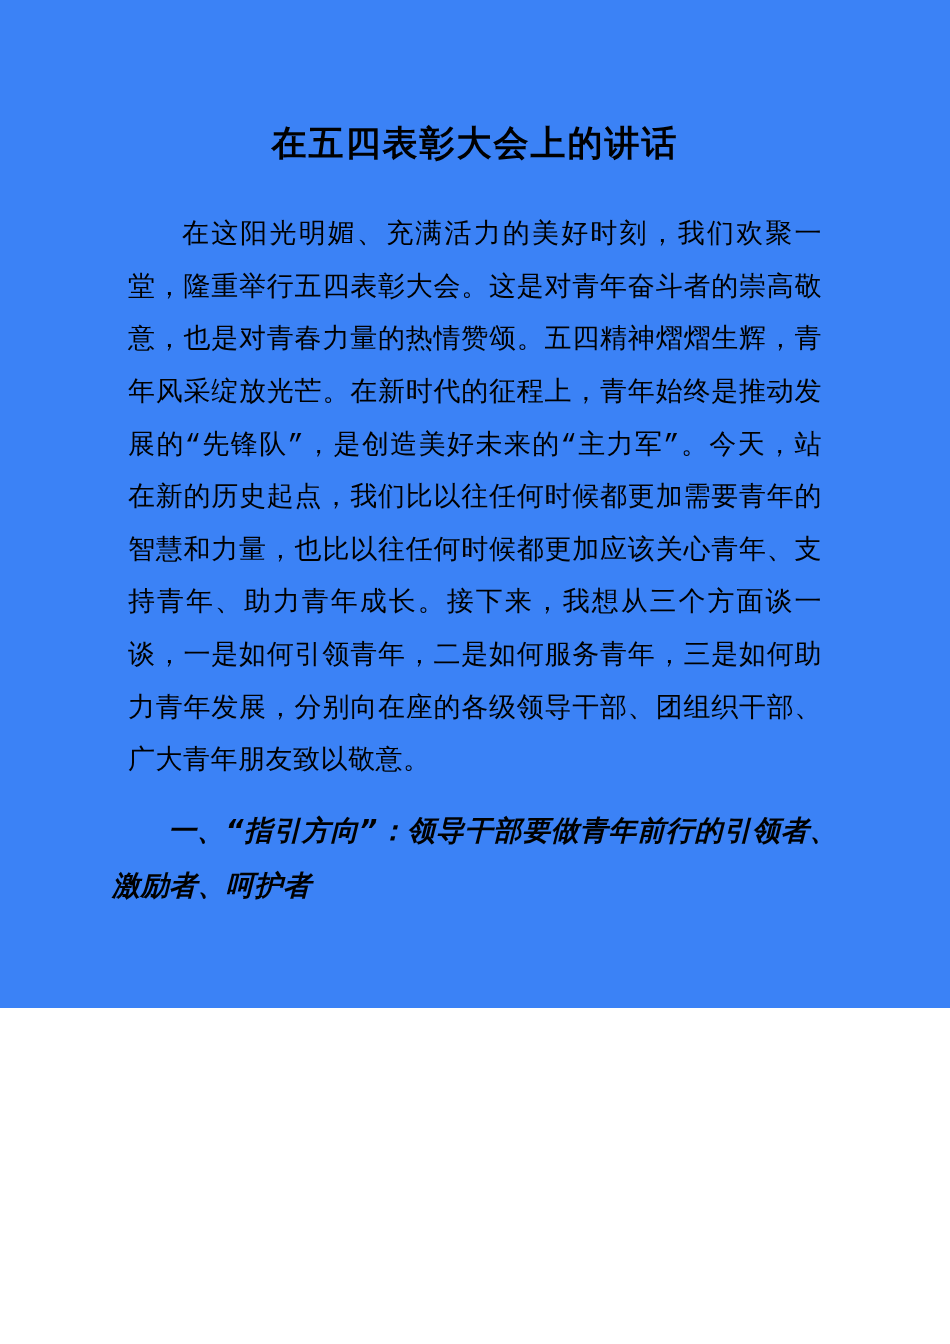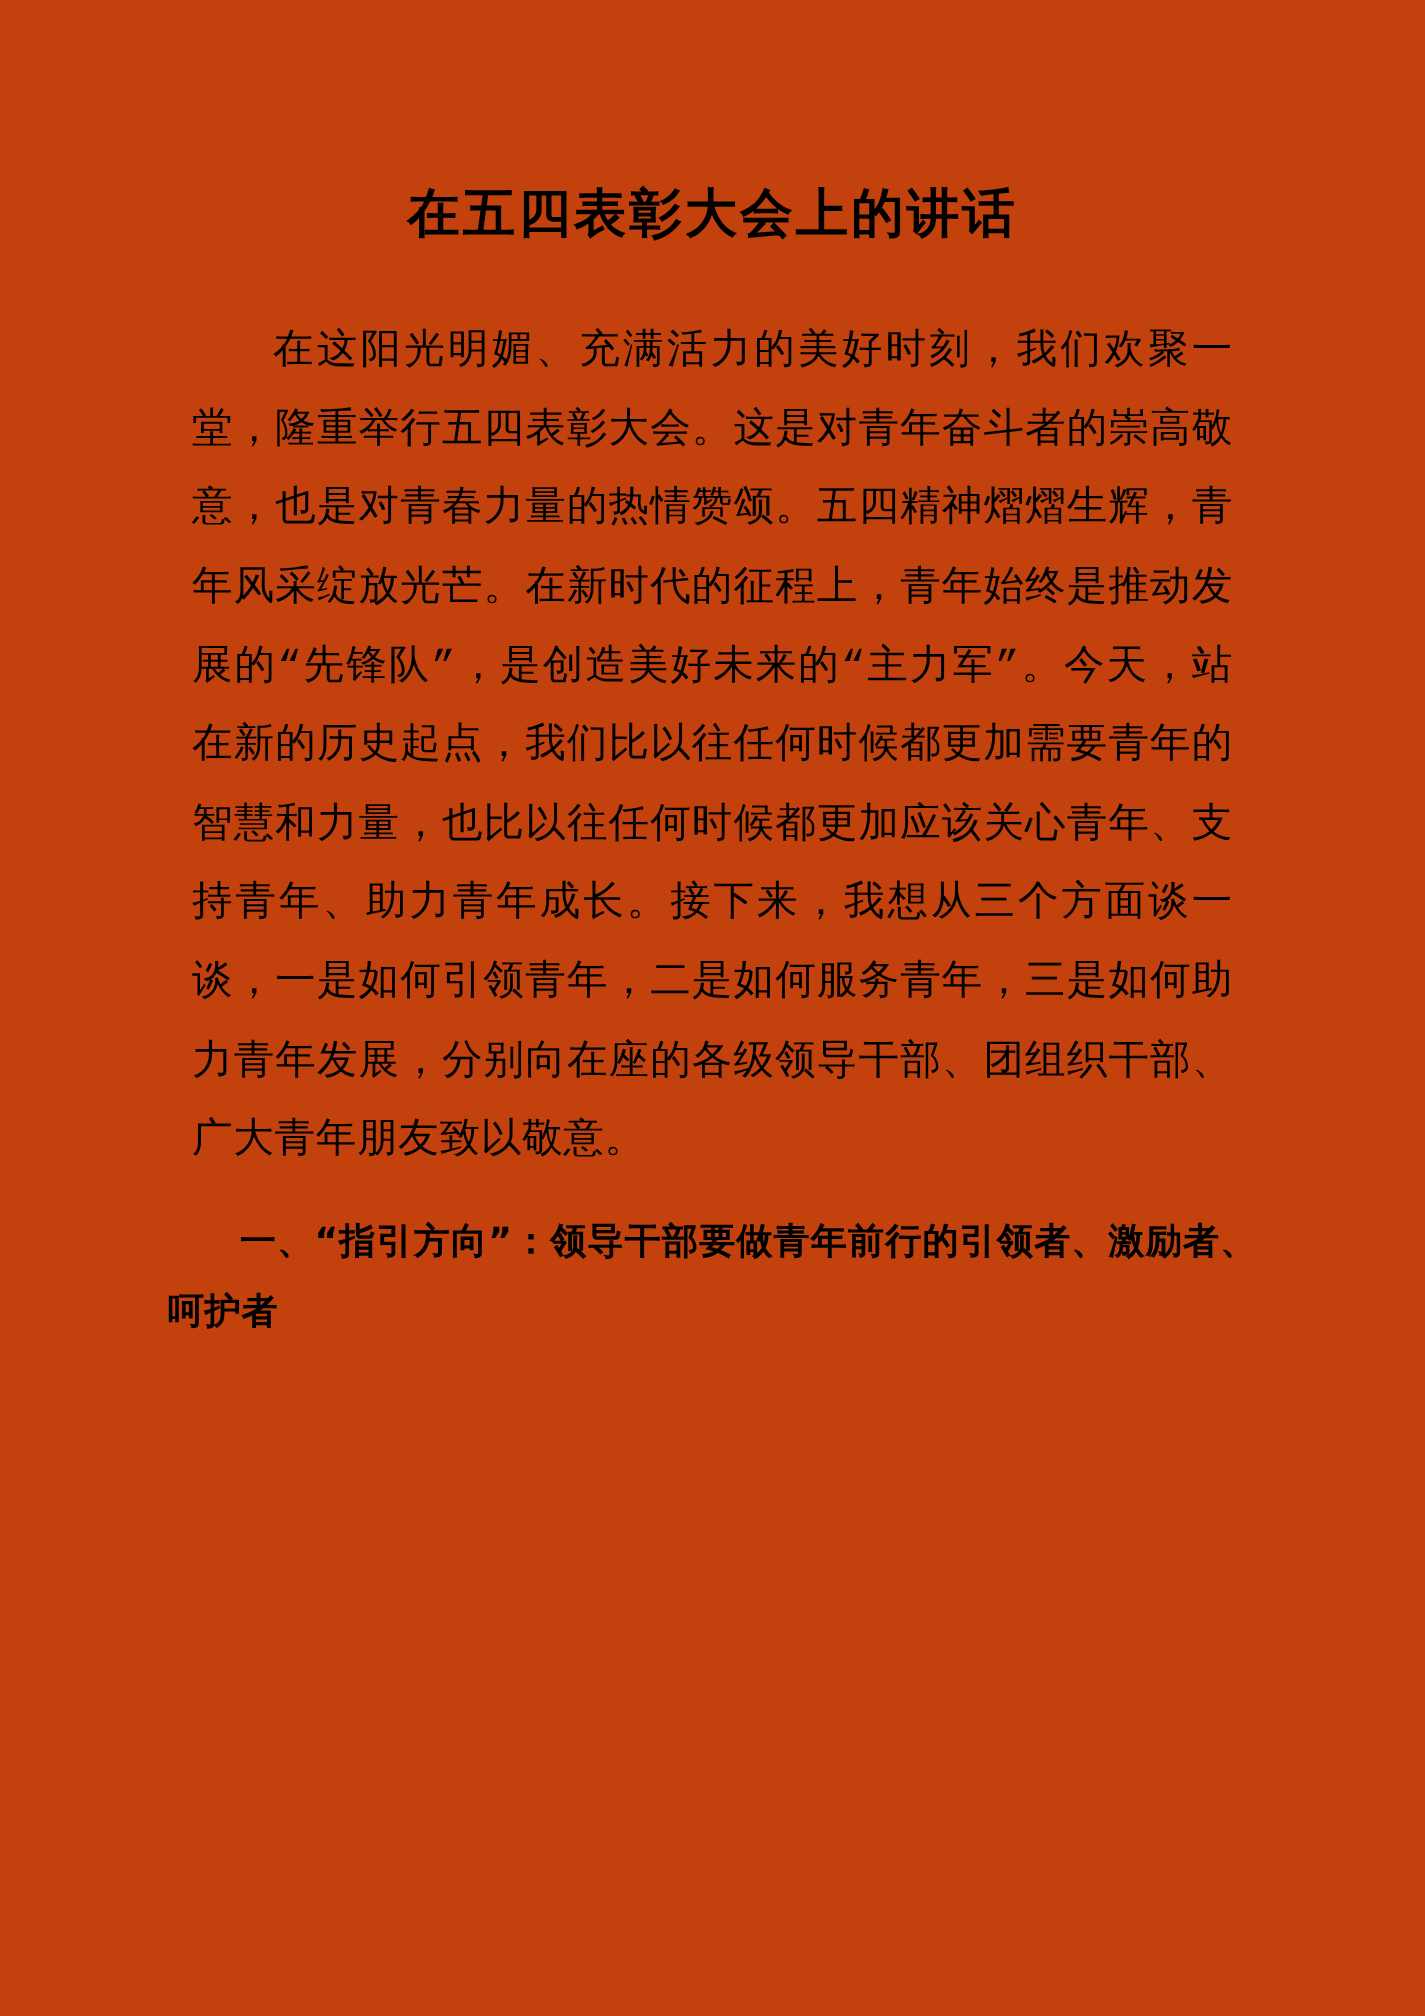--- a/index.html
+++ b/index.html
@@ -9,24 +9,24 @@
   }
   body {
     width: 950px;
     height: 1344px;
     font-family: "DejaVu Sans", "Liberation Sans", sans-serif;
     color: #000000;
   }
   .page {
     position: relative;
     width: 950px;
-    height: 1344px;
+    height: 1008px;
     box-sizing: border-box;
     padding: 118px 112px 52px 112px;
-    background: #c2410c;
+    background: #3b82f6;
     overflow: hidden;
   }
   .doc-title {
     font-family: "DejaVu Serif", "Liberation Serif", serif;
     font-size: 35px;
     font-weight: bold;
     text-align: center;
     letter-spacing: 2px;
     line-height: 1.4;
     margin: 0 0 42px 0;
@@ -44,28 +44,29 @@
     font-size: 27px;
     line-height: 1.95;
     margin: 16px;
     text-align: justify;
     text-justify: inter-ideograph;
     text-indent: 2em;
     letter-spacing: 0.5px;
   }
   p.heading-par {
     font-family: "DejaVu Sans", "Liberation Sans", sans-serif;
-    font-size: 24px;
+    font-size: 28px;
     font-weight: bold;
     line-height: 1.95;
     margin: 0;
     text-align: justify;
     text-justify: inter-ideograph;
     text-indent: 2em;
     letter-spacing: 0.5px;
+    font-style: italic;
   }
   p.body-par .lead-bold {
     font-weight: bold;
   }
 </style>
 </head>
 <body>
 
 <div class="page">
 

